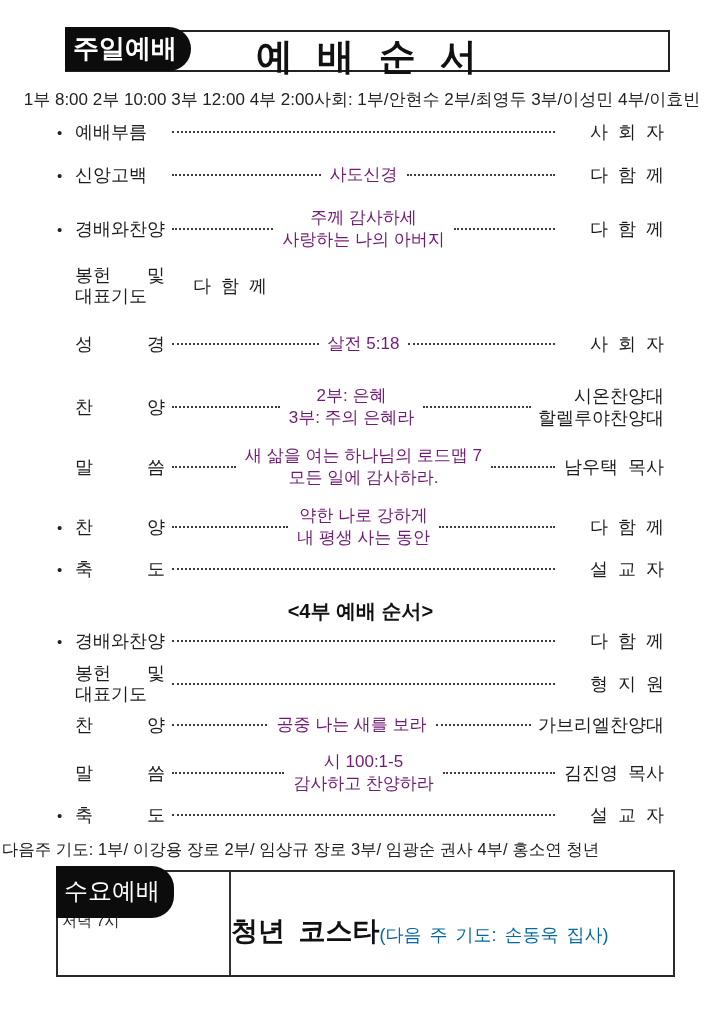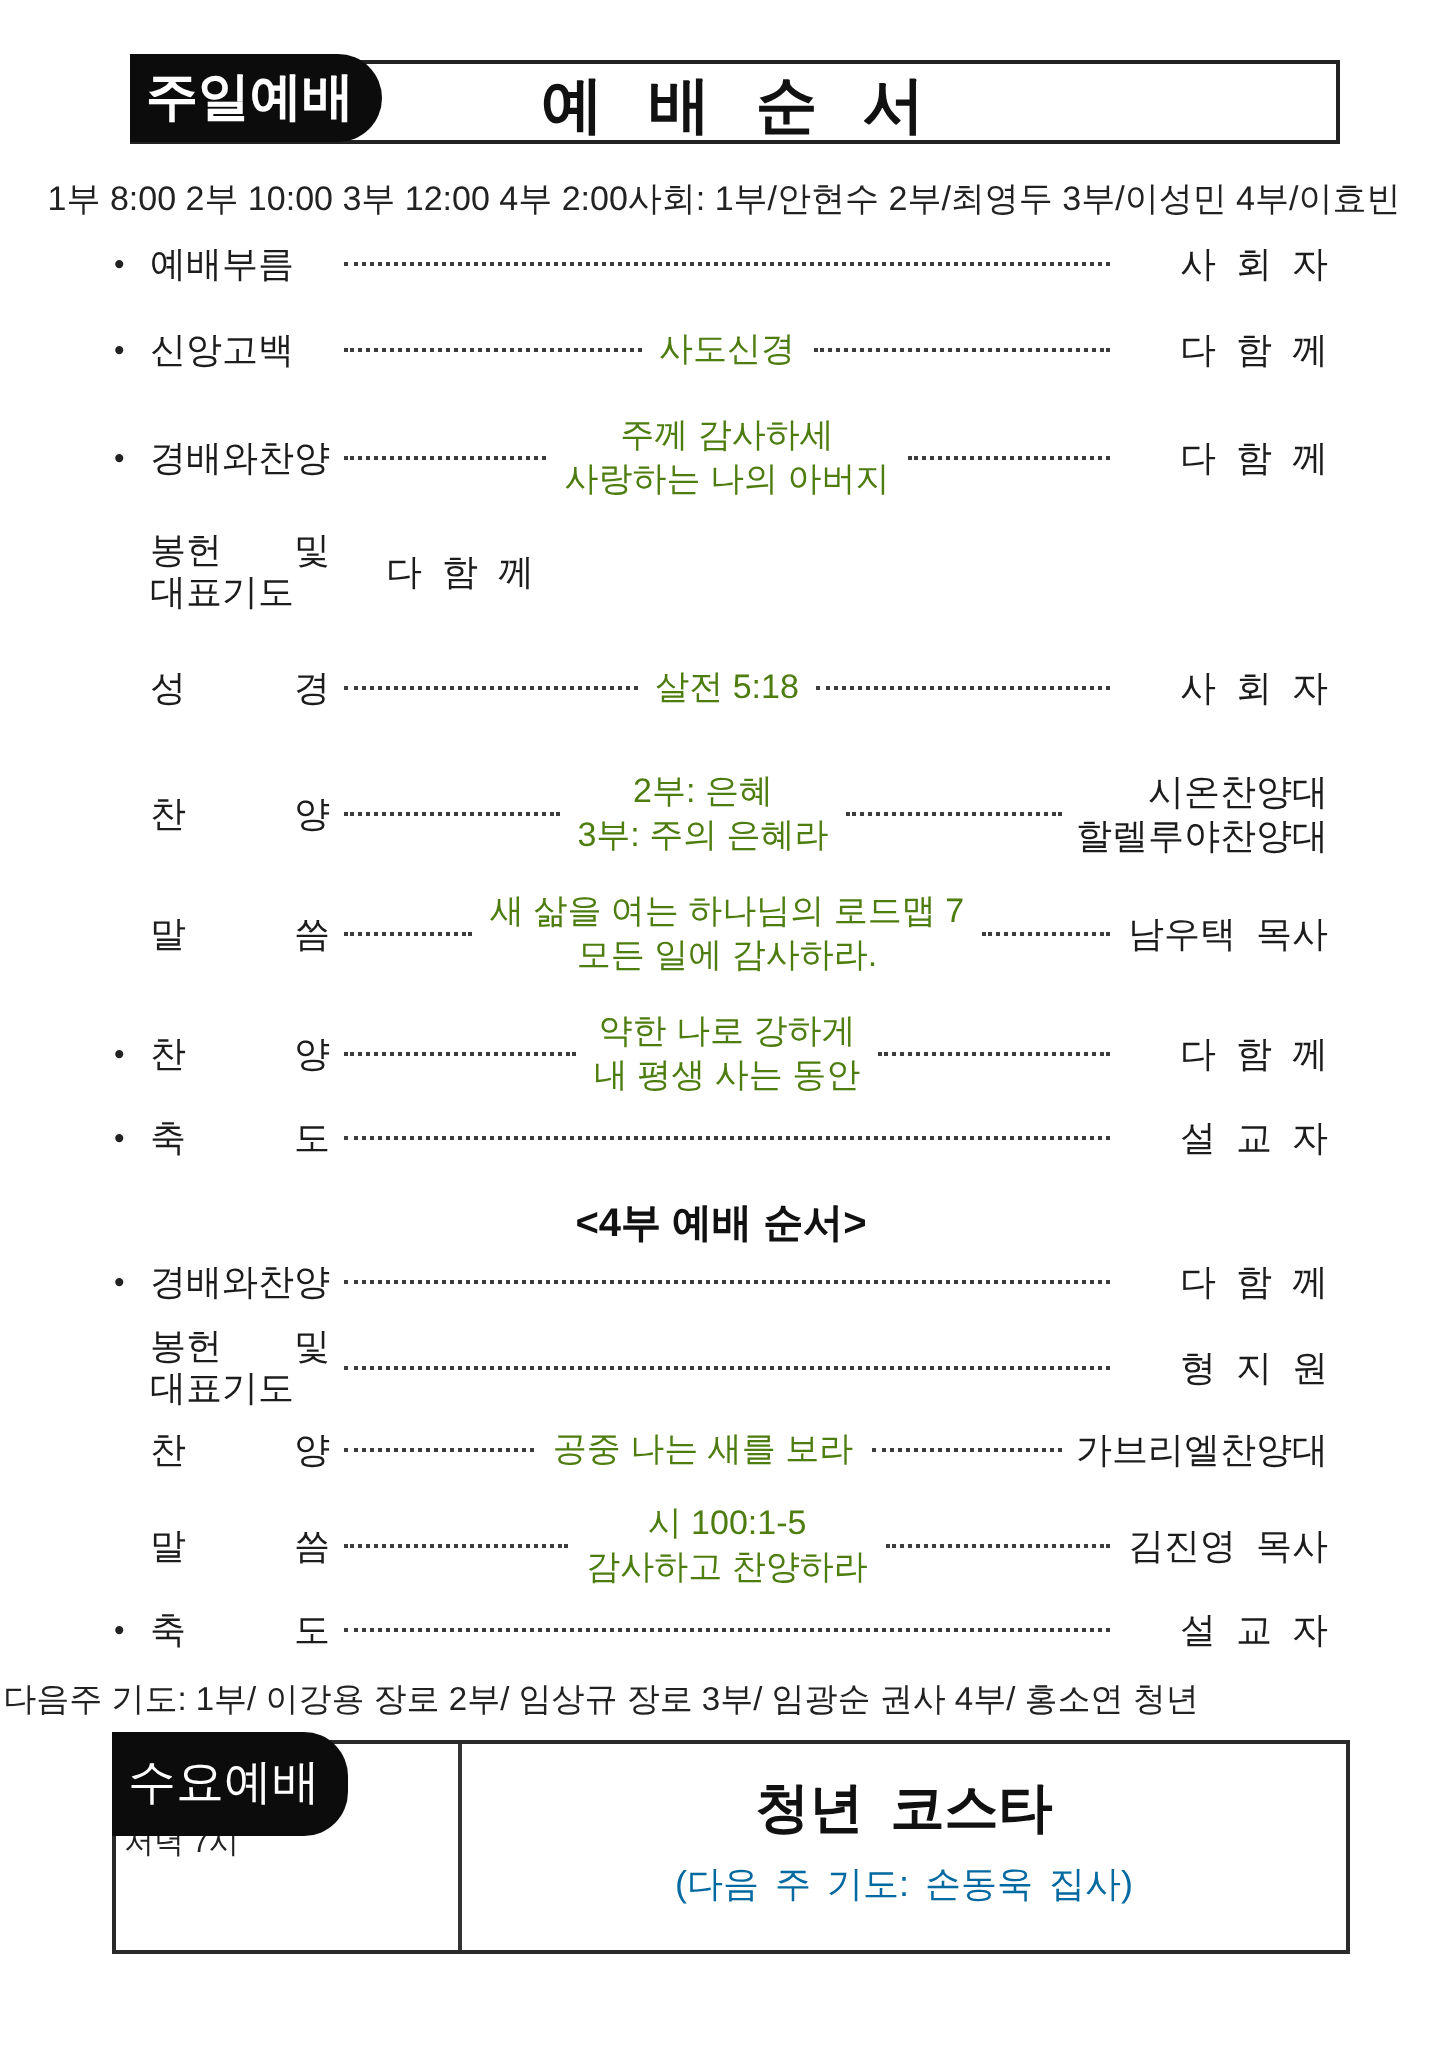--- a/index.html
+++ b/index.html
@@ -14,21 +14,21 @@
   .page { width: 721px; height: 1024px; position: relative; }
 
   
   .header-box {
     position: absolute; left: 65px; top: 30px;
     width: 605px; height: 42px;
     border: 2px solid #222;
     display: flex; align-items: flex-start; justify-content: center;
   }
   .header-title {
-    font-size: 31px; font-weight: bold; color: #111;
+    font-size: 37px; font-weight: bold; color: #111;
     word-spacing: 10px; letter-spacing: 2px;
   }
   .badge {
     position: absolute; left: -2px; top: -5px;
     height: 44px; min-width: 118px;
     background: #0c0c0c; color: #ffffff;
     border-radius: 0 22px 22px 0;
     display: flex; align-items: center; justify-content: center;
     font-size: 26px; font-weight: bold;
     padding: 0 14px 2px 8px;
@@ -68,21 +68,21 @@
     text-align: justify; text-align-last: justify;
   }
   .mid { flex: 1; display: flex; align-items: center; min-width: 0; }
   .leader {
     flex: 1; height: 0;
     border-bottom: 2px dotted #3d3d3d;
     margin: 0 7px;
   }
   .centerbox {
     flex: none; text-align: center;
-    font-size: 17px; line-height: 22px; color: #4d7c0f;
+    font-size: 17px; line-height: 22px; color: #701a75;
     white-space: nowrap; padding: 0 2px;
   }
   .right {
     flex: none; min-width: 102px;
     text-align: right; font-size: 18px; line-height: 22px;
     color: #1c1c1c; word-spacing: 5px; white-space: nowrap;
   }
 
   
   .section-title {
@@ -113,21 +113,21 @@
     position: absolute; left: -2px; top: -6px;
     height: 52px; min-width: 118px;
     background: #0c0c0c; color: #fff;
     border-radius: 0 22px 22px 0;
     display: flex; align-items: center; justify-content: center;
     font-size: 24px; font-weight: normal;
     padding: 0 14px 2px 8px;
   }
   .wed-time { font-size: 15px; color: #222; }
   .wed-main {
-    flex: 1; display: flex; flex-direction: column;
+    flex: 1; display: flex; 
     align-items: center; justify-content: flex-start;
     padding-top: 14px;
   }
   .wed-title { font-size: 27px; font-weight: bold; color: #111; word-spacing: 6px; }
   .wed-sub { font-size: 18px; color: #0369a1; margin-top: 8px; word-spacing: 3px; }
 </style>
 </head>
 <body>
 
 <div class="page">

